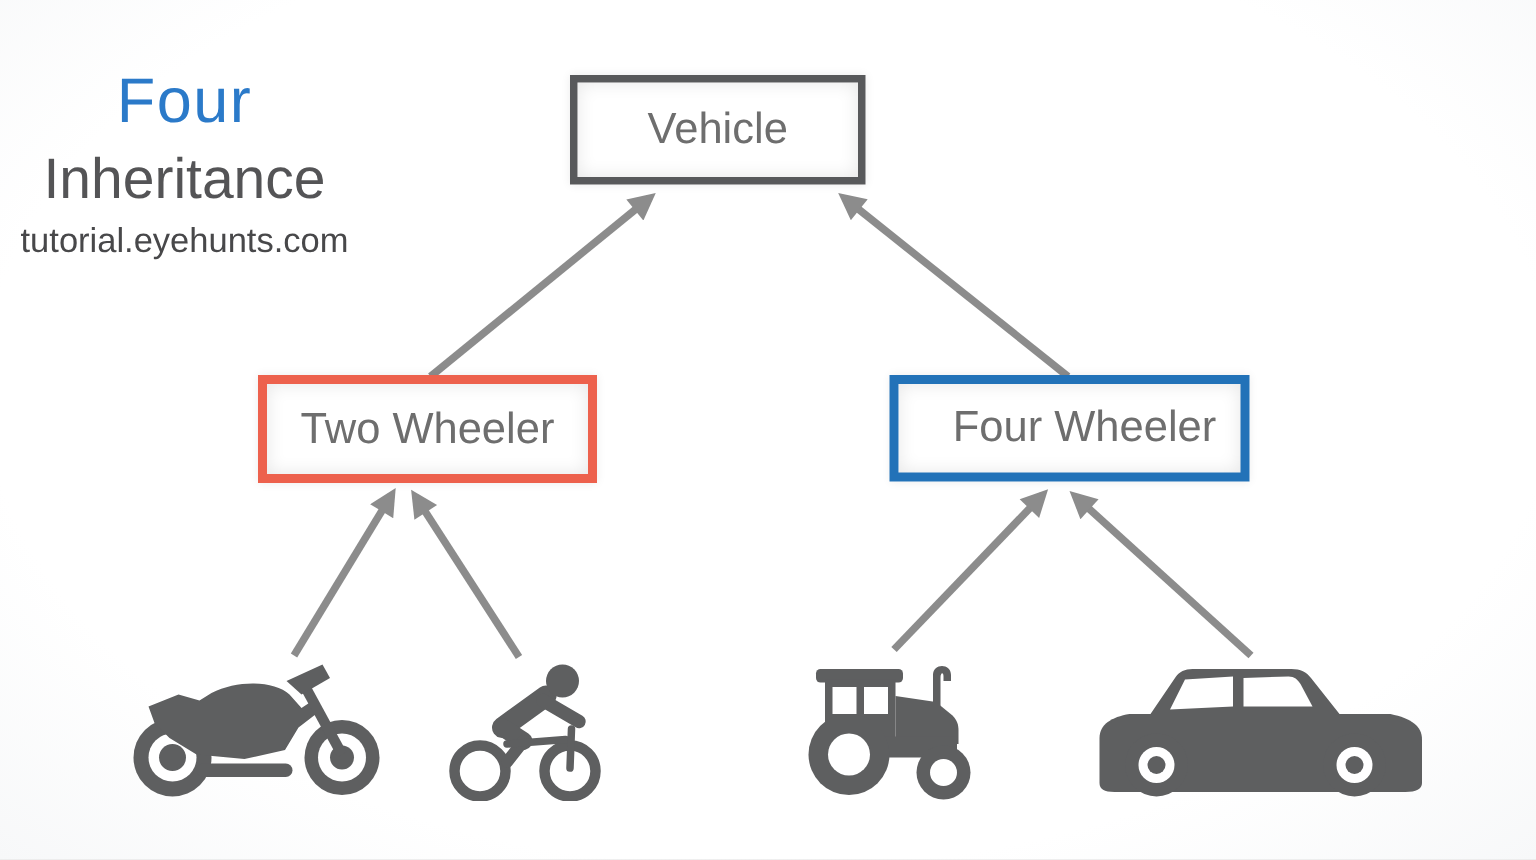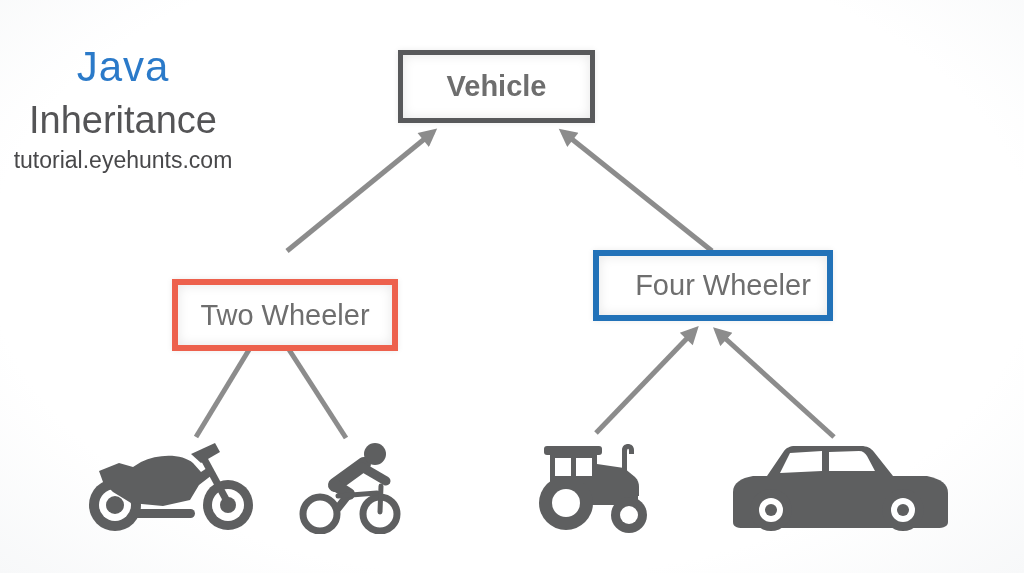--- a/index.html
+++ b/index.html
@@ -14,39 +14,39 @@
   .hdr .inher { font-size:38px; line-height:38px; color:#545456; margin-top:13px; }
   .hdr .site  { font-size:23px; line-height:24px; color:#48484a; margin-top:9px;
                 text-underline-offset:3px; }
   
   .node {
     position:absolute; background:#ffffff; box-sizing:border-box;
     display:flex; align-items:center; justify-content:center;
     color:#6e6e6e; font-size:29px;
     box-shadow:0 0 6px rgba(0,0,0,.08), inset 0 0 12px rgba(0,0,0,.10);
   }
-  .node-vehicle { left:398px; top:50px;  width:197px; height:73px; border:5px solid #58595b;font-weight:bold; }
+  .node-vehicle { left:380px; top:50px;  width:197px; height:73px; border:5px solid #58595b; }
   .node-two     { left:172px; top:250px; width:226px; height:72px; border:6px solid #ed614d; }
   .node-four    { left:593px; top:250px; width:240px; height:71px; border:6px solid #2272b8;padding-left:20px; }
   
   .edges, .icon { position:absolute; }
   .edges { left:0; top:0; }
   .edges line { stroke:#8c8c8c; stroke-width:5; }
   .icon-motorcycle { left:85px;  top:437px; }
   .icon-bicycle    { left:293px; top:436px; }
   .icon-tractor    { left:534px; top:436px; }
   .icon-car        { left:723px; top:438px; }
 </style>
 </head>
 <body>
 
 <div class="stage">
 
   <div class="hdr">
-    <div class="java" style="color: rgb(43, 122, 201);">Java</div>
+    <div class="java" style="color: rgb(43, 122, 201);">Four</div>
     <div class="inher" style="color: rgb(84, 84, 86);">Inheritance</div>
     <div class="site" style="color: rgb(72, 72, 74);">tutorial.eyehunts.com</div>
   </div>
 
   <svg class="edges" width="1024" height="573">
     <defs>
       <marker id="ah" viewBox="0 0 10 10" refX="7" refY="5" markerWidth="4" markerHeight="3.6" orient="auto">
         <path d="M0,0 L10,5 L0,10 Z" fill="#8c8c8c"></path>
       </marker>
     </defs>
@@ -54,21 +54,21 @@
     <line x1="712" y1="251" x2="563" y2="132" marker-end="url(#ah)"></line>
     <line x1="196" y1="437" x2="261" y2="330" marker-end="url(#ah)"></line>
     <line x1="346" y1="438" x2="277" y2="331" marker-end="url(#ah)"></line>
     <line x1="596" y1="433" x2="695" y2="330" marker-end="url(#ah)"></line>
     <line x1="834" y1="437" x2="717" y2="331" marker-end="url(#ah)"></line>
   </svg>
 
   <div class="node node-vehicle" style="border-color: rgb(88, 89, 91);">
     <span>Vehicle</span>
   </div>
-  <div class="node node-two" style="border-color: rgb(237, 97, 77); margin-top: 29px;">
+  <div class="node node-two" style="border-color: rgb(237, 97, 77);">
     <span>Two Wheeler</span>
   </div>
   <div class="node node-four" style="border-color: rgb(34, 114, 184);">
     <span>Four Wheeler</span>
   </div>
 
   <svg class="icon icon-motorcycle" width="175" height="95" viewBox="0 0 175 95">
     <g fill="#5e5f60">
       <circle cx="30" cy="68" r="26"></circle>
         <circle cx="30" cy="68" r="16" fill="#fff"></circle>

